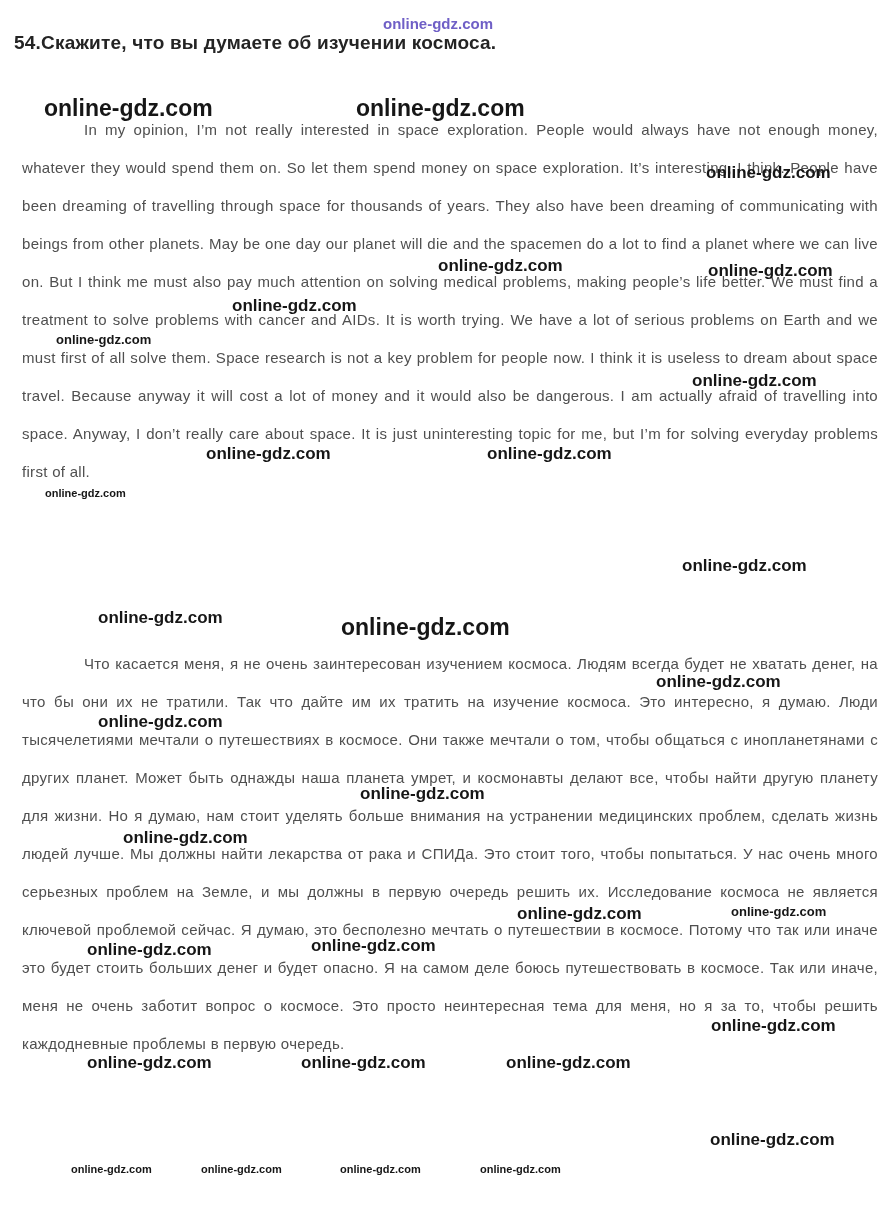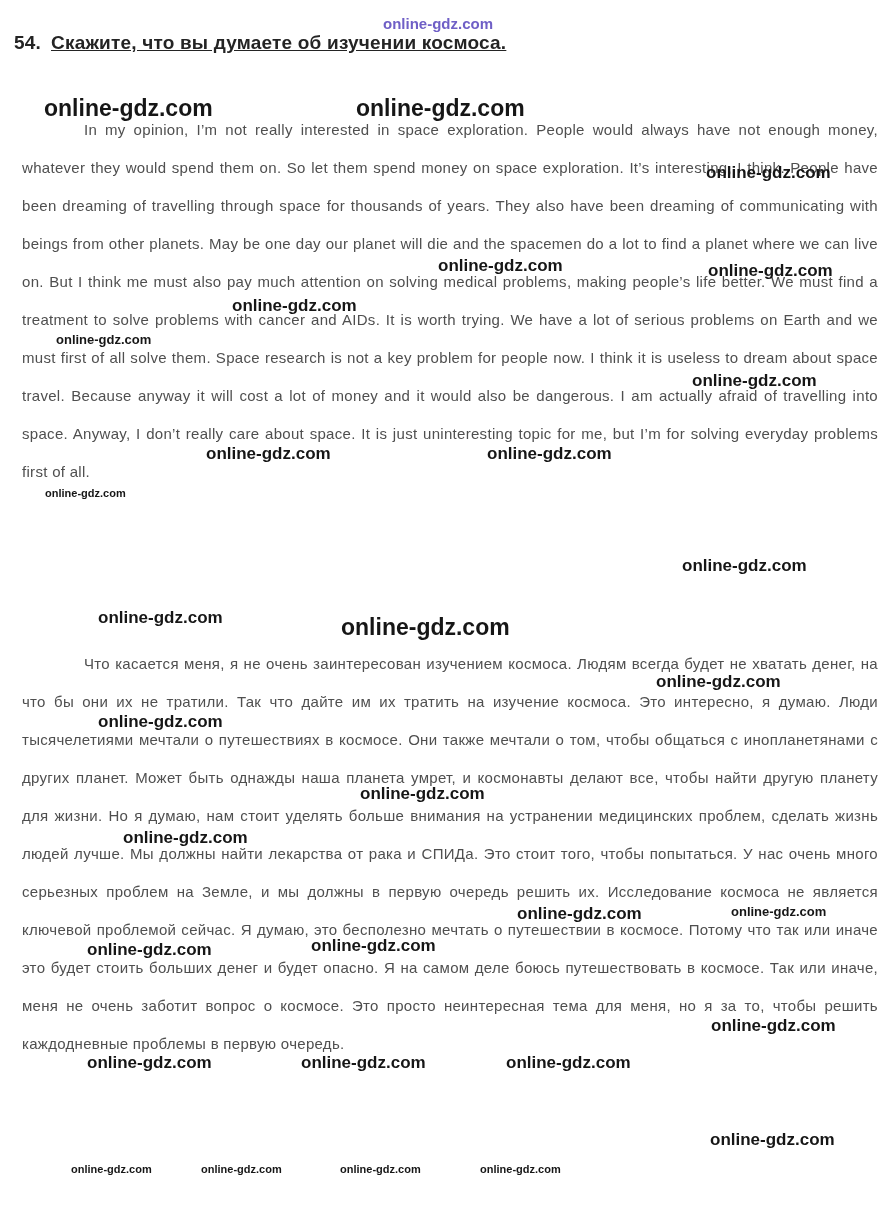--- a/index.html
+++ b/index.html
@@ -21,22 +21,20 @@
   .heading {
     position: absolute;
     top: 32px;
     left: 14px;
     font-size: 19px;
     font-weight: bold;
     color: #242424;
     letter-spacing: 0.2px;
   }
   .heading .heading-text {
-    margin-left: 10px;
-    text-decoration: underline;
   }
   .para {
     position: absolute;
     left: 14px;
     width: 856px;
     margin: 8px;
     text-align: justify;
     font-size: 15px;
     line-height: 38px;
     letter-spacing: 0.3px;

